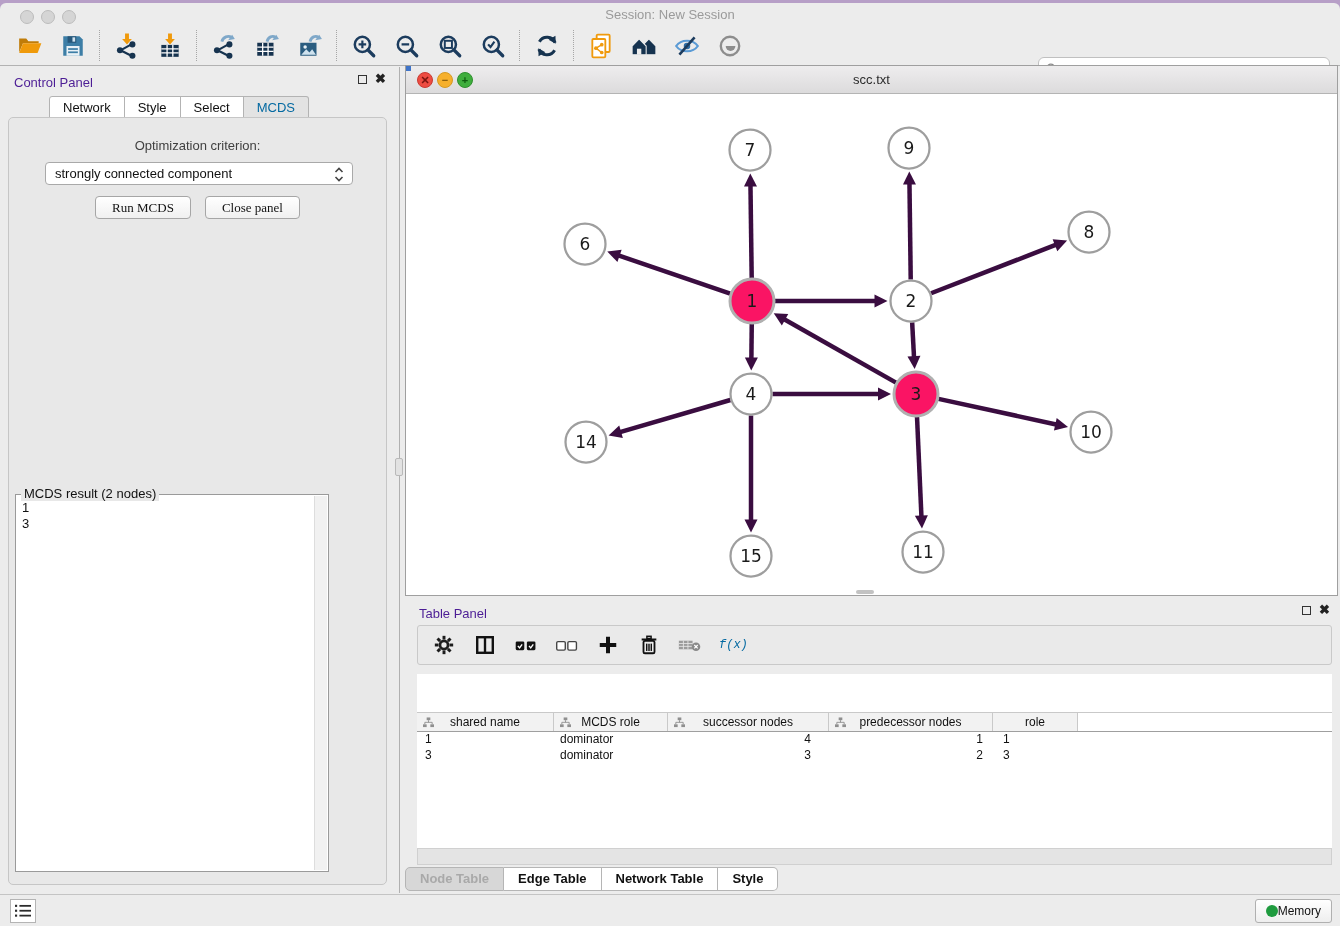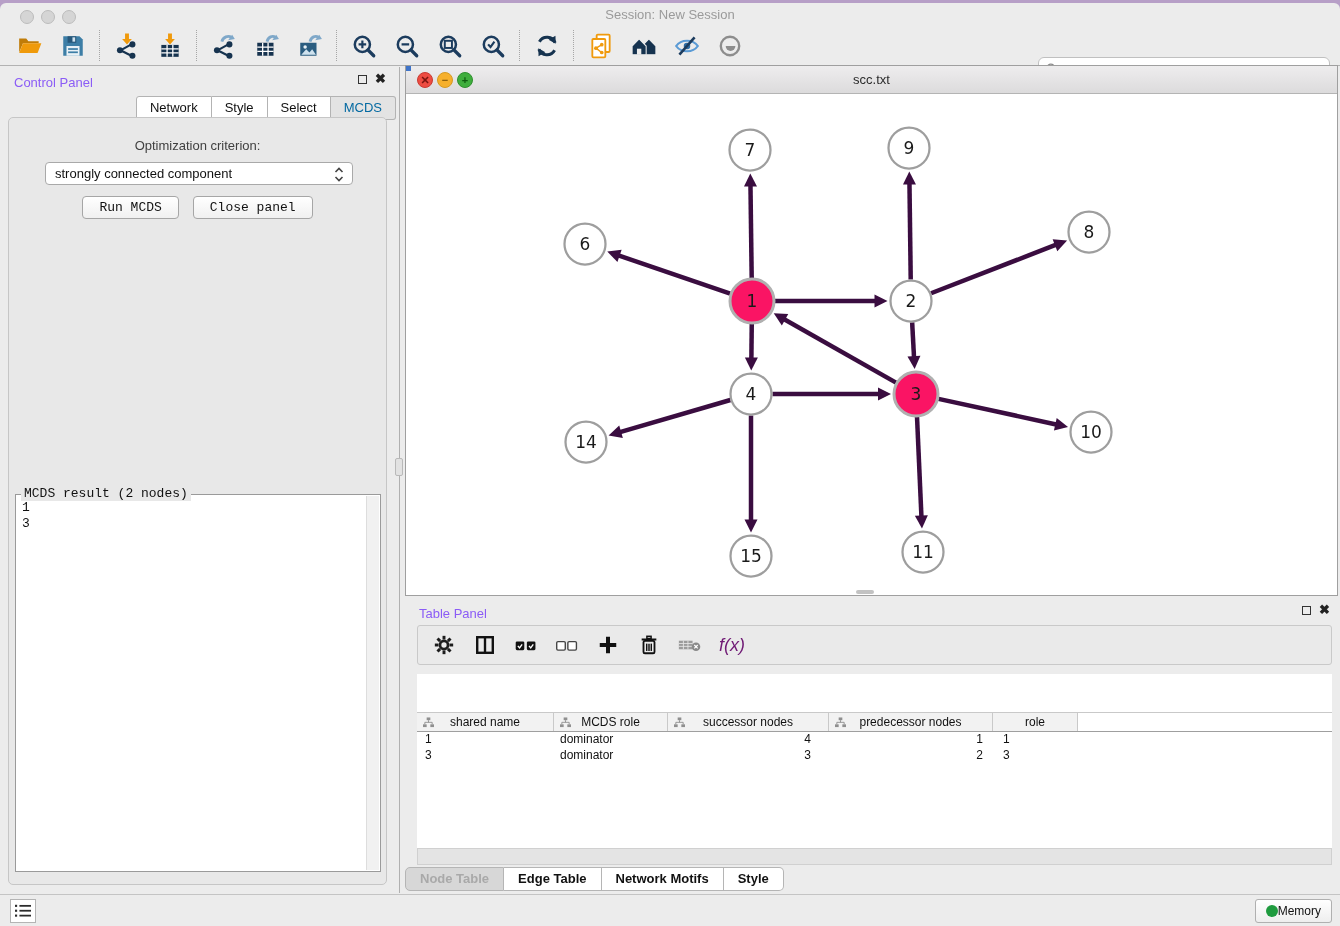--- a/index.html
+++ b/index.html
@@ -19,46 +19,46 @@
   .tb-btn { width:43px; height:36px; display:flex; align-items:center; justify-content:center; }
   .tb-btn svg { width:26px; height:26px; }
   .tb-sep { width:1px; align-self:stretch; margin:4px 5px; border-left:1px dotted #a6a6a6; }
   .searchbox { position:absolute; right:10px; top:31px; width:292px; height:24px; }
   .searchbox input { width:100%; height:100%; border:1px solid #c0c0c0; border-radius:6px;
                      background:#fff; padding:0 6px 0 26px; font-size:12px; outline:none; }
   .searchbox svg { position:absolute; left:7px; top:5px; width:14px; height:14px; }
 
   
   .control-panel { position:absolute; left:0; top:64px; width:396px; height:826px; background:#ececec; }
-  .panel-title { position:absolute; left:14px; top:8px; font-size:13px; color:#8b5cf6; }
+  .panel-title { position:absolute; left:14px; top:8px; font-size:13px; color:#4c1d95; }
   .panel-icons { position:absolute; right:10px; top:7px; display:flex; gap:8px; align-items:center; }
   .float-ico { width:9px; height:9px; border:1.5px solid #333; display:inline-block; }
   .close-ico { font-size:13px; font-weight:bold; color:#222; line-height:10px; }
 
-  .cp-tabs { position:absolute; left:0; top:29px; width:100%; display:flex; justify-content:flex-end;padding-left:32px; }
+  .cp-tabs { position:absolute; left:17px; top:29px; width:100%; display:flex; justify-content:flex-start;padding-left:32px; }
   .cp-tab { font-size:13px; padding:3px 13px 4px; background:#fff; border:1px solid #b3b3b3;
             border-left-width:0; color:#111; }
   .cp-tab:first-child { border-left-width:1px; border-radius:3px 0 0 3px; }
   .cp-tab:last-child { border-radius:0 3px 3px 0; }
   .cp-tab.active { background:#e3e3e3; color:#0369a1; }
 
   .cp-content { position:absolute; left:8px; top:50px; width:379px; height:768px;
                 border:1px solid #c6c6c6; border-radius:5px; background:#e8e8e8; }
   .opt-label { position:absolute; top:20px; width:100%; text-align:center; font-size:13px; color:#404040; }
   .criterion { position:absolute; left:36px; top:44px; width:308px; height:23px; background:#fff;
                border:1px solid #a9a9a9; border-radius:4px; font-size:13px; color:#111;
                display:flex; align-items:center; padding-left:9px; }
   .stepper { position:absolute; right:7px; top:3px; }
   .cp-buttons { position:absolute; top:78px; width:100%; display:flex; justify-content:center; gap:14px; }
   .cp-btn { height:23px; padding:0 16px; background:linear-gradient(#ffffff,#f0f0f0);
             border:1px solid #a6a6a6; border-radius:4px; font-size:13px; color:#111;
-            font-family:Liberation Mono, monospace; }
-
-  .result-box { position:absolute; left:6px; top:376px; width:366px; height:378px;
-                border:1px solid #9a9a9a; background:#fff;font-family:Liberation Mono, monospace; }
+            font-family:Liberation Serif, serif; }
+
+  .result-box { position:absolute; left:6px; top:376px; width:314px; height:378px;
+                border:1px solid #9a9a9a; background:#fff; }
   .result-legend { position:absolute; left:5px; top:-9px; background:#e8e8e8; padding:0 3px;
                    font-size:13px; color:#111; }
   .result-list { position:absolute; left:6px; top:5px; right:16px; bottom:4px;
                  font-size:13px; color:#111; line-height:16px; overflow:hidden; }
   .result-scroll { position:absolute; right:1px; top:1px; bottom:1px; width:13px;
                    background:#f1f1f1; border-left:1px solid #ddd; }
 
   .v-divider { position:absolute; left:399px; top:64px; width:1px; height:826px; background:#b0b0b0; }
   .v-divider-handle { position:absolute; left:395px; top:455px; width:8px; height:18px;
                       background:#e2e2e2; border:1px solid #b9b9b9; border-radius:2px; }
@@ -75,21 +75,21 @@
   .graph-area { position:absolute; left:0; top:28px; width:931px; height:501px; background:#fff; }
   .graph-hscroll { position:absolute; left:450px; bottom:1px; width:18px; height:4px;
                    background:#c2c2c2; border-radius:2px; }
 
   
   .table-panel { position:absolute; left:405px; top:595px; width:935px; height:295px; background:#ececec; }
   .tp-toolbar { position:absolute; left:12px; top:27px; width:915px; height:40px;
                 background:#eaeaea; border:1px solid #c9c9c9; border-radius:3px;
                 display:flex; align-items:center; gap:17px; padding-left:14px; }
   .tp-ico { width:24px; height:24px; display:flex; align-items:center; justify-content:center; }
-  .fx-label { font-family:Liberation Sans, sans-serif; font-style:italic; color:#701a75; font-size:18px; }
+  .fx-label { font-family:Liberation Mono, monospace; font-style:italic; color:#0369a1; font-size:12px; }
 
   .node-table { position:absolute; left:12px; top:76px; width:915px; height:174px; background:#fff; }
   .nt-header { display:flex; height:20px; border-top:1px solid #c9c9c9; border-bottom:1px solid #9f9f9f;margin-top:38px; }
   .th { position:relative; background:#f2f2f2; border-right:1px solid #c9c9c9; height:100%;
         display:flex; align-items:center; justify-content:center; font-size:12px; color:#111; }
   .th svg { position:absolute; left:6px; top:4px; }
   .th-filler { flex:1; background:#fff; }
   .tr { display:flex; height:16px; font-size:12px; color:#111; }
   .td { overflow:hidden; white-space:nowrap; }
   .nt-scroll { position:absolute; left:12px; top:250px; width:915px; height:17px; background:#e4e4e4;
@@ -558,21 +558,21 @@
             <div class="td" style="width: 164px; text-align: right; padding: 0px 10px 0px 0px;">2</div>
             <div class="td" style="width: 85px; text-align: left; padding: 0px 0px 0px 10px;">3</div>
           </div>
         </div>
     </div>
     <div class="nt-scroll"></div>
 
     <div class="tbl-tabs" id="tbl-tabs">
         <span class="tbl-tab active">Node Table</span>
         <span class="tbl-tab">Edge Table</span>
-        <span class="tbl-tab">Network Motifs</span>
+        <span class="tbl-tab">Network Table</span>
         <span class="tbl-tab">Style</span>
       </div>
   </div>
 
   <div class="statusbar">
     <div class="list-btn">
       <svg width="18" height="16" viewBox="0 0 20 18">
           <g fill="#2b2b2b">
             <rect x="1" y="2" width="2.4" height="2.4"></rect>
             <rect x="1" y="7.5" width="2.4" height="2.4"></rect>

